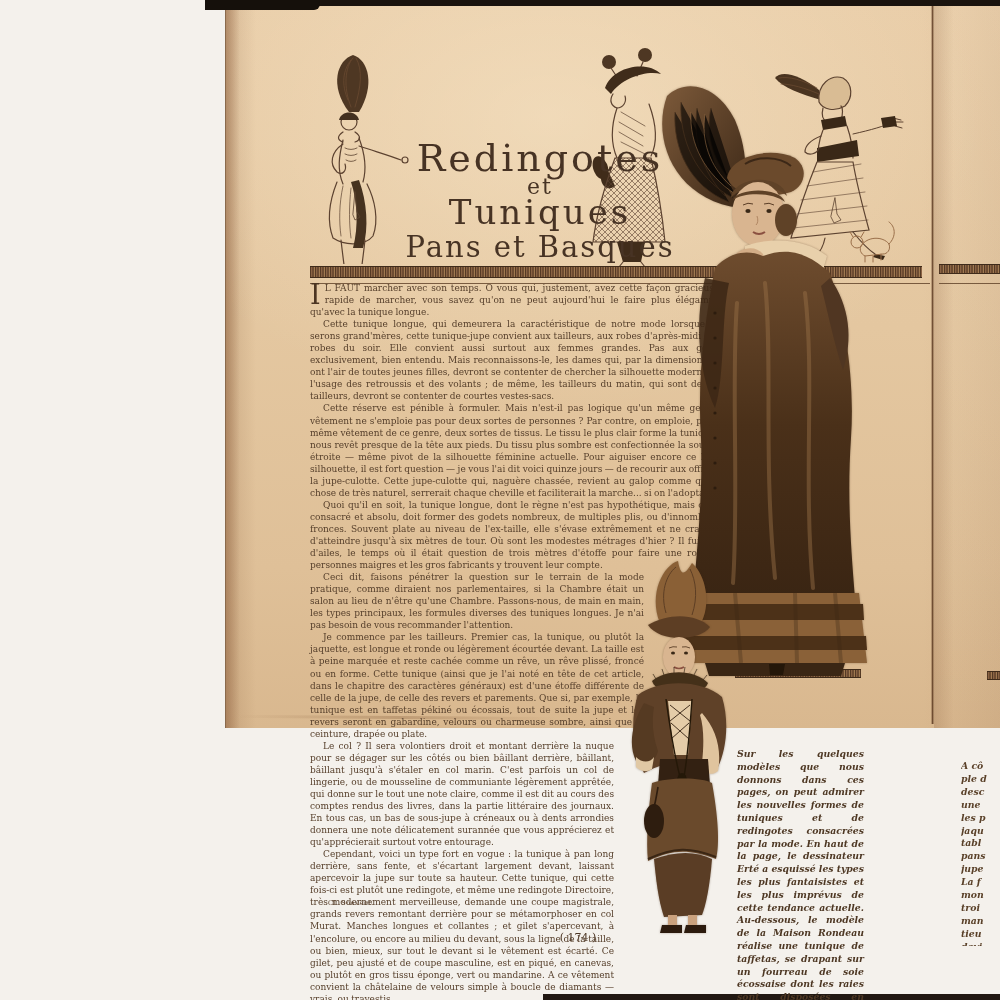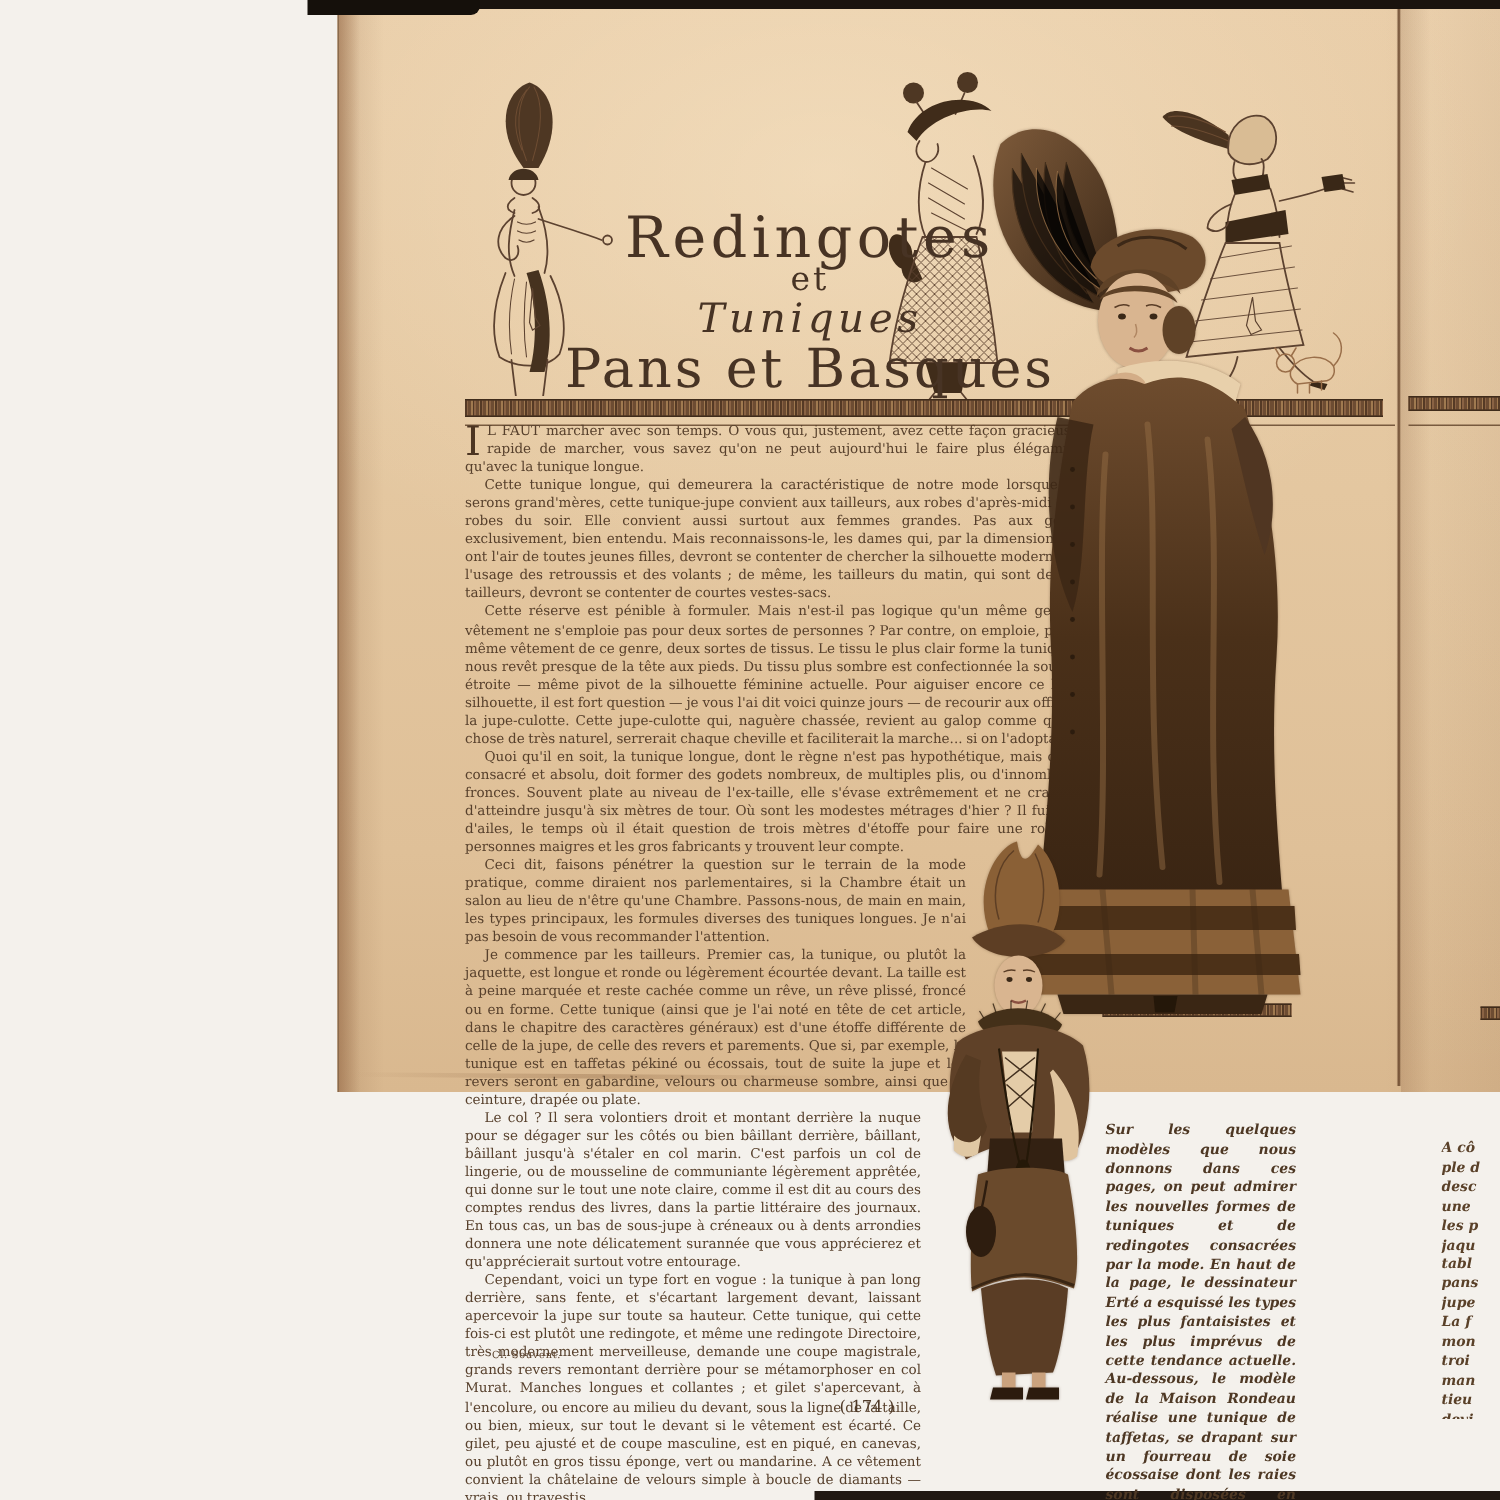--- a/index.html
+++ b/index.html
@@ -49,22 +49,22 @@
     border-top:1px solid #3f2b1a;border-bottom:1px solid #3f2b1a;
   }
   .title-band{position:absolute;left:85px;width:612px;top:266px;height:10px;z-index:1;}
   .title-rule{position:absolute;left:85px;width:620px;top:283px;height:1px;background:rgba(92,62,38,.8);z-index:1;}
   .mid-band{position:absolute;left:510px;width:126px;top:669px;height:7px;z-index:1;}
 
   
   .title{position:absolute;left:140px;top:138px;width:350px;text-align:center;color:#473324;z-index:2;}
   .title .l1{font-size:38px;line-height:40px;letter-spacing:3px;}
   .title .l2{font-size:22px;line-height:18px;letter-spacing:2px;}
-  .title .l3{font-size:27px;line-height:33px;letter-spacing:3px;font-style:italic;}
-  .title .l4{font-size:36px;line-height:36px;letter-spacing:2px;}
+  .title .l3{font-size:34px;line-height:33px;letter-spacing:3px;}
+  .title .l4{font-size:29px;line-height:36px;letter-spacing:2px;}
 
   
   .article{
     position:absolute;left:85px;top:282px;width:422px;z-index:2;
     font-size:9px;line-height:12.05px;color:#57402c;
     text-align:justify;word-spacing:-.4px;hyphens:auto;
   }
   .article p{margin:0;text-indent:13px;}
   .article p.first{text-indent:0;}
   .dropcap{float:left;font-size:27px;line-height:23px;padding:1px 4px 0 0;color:#4c3522;}

